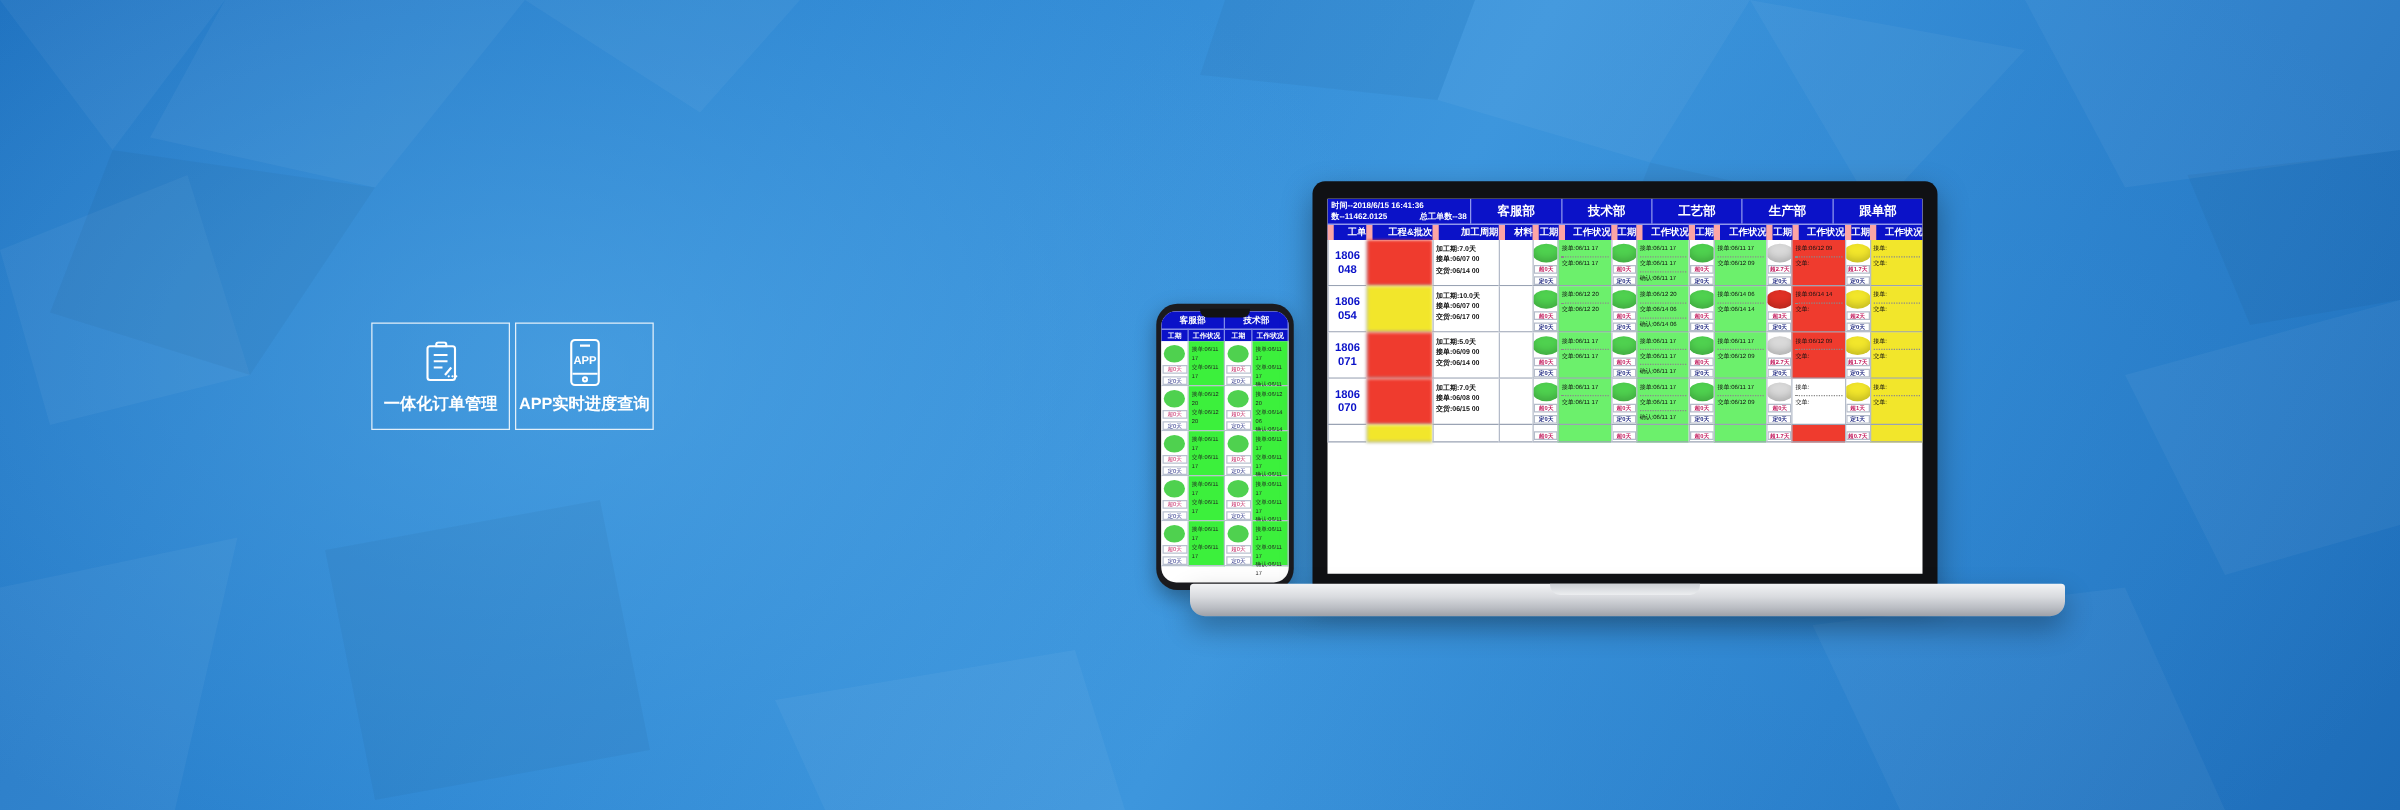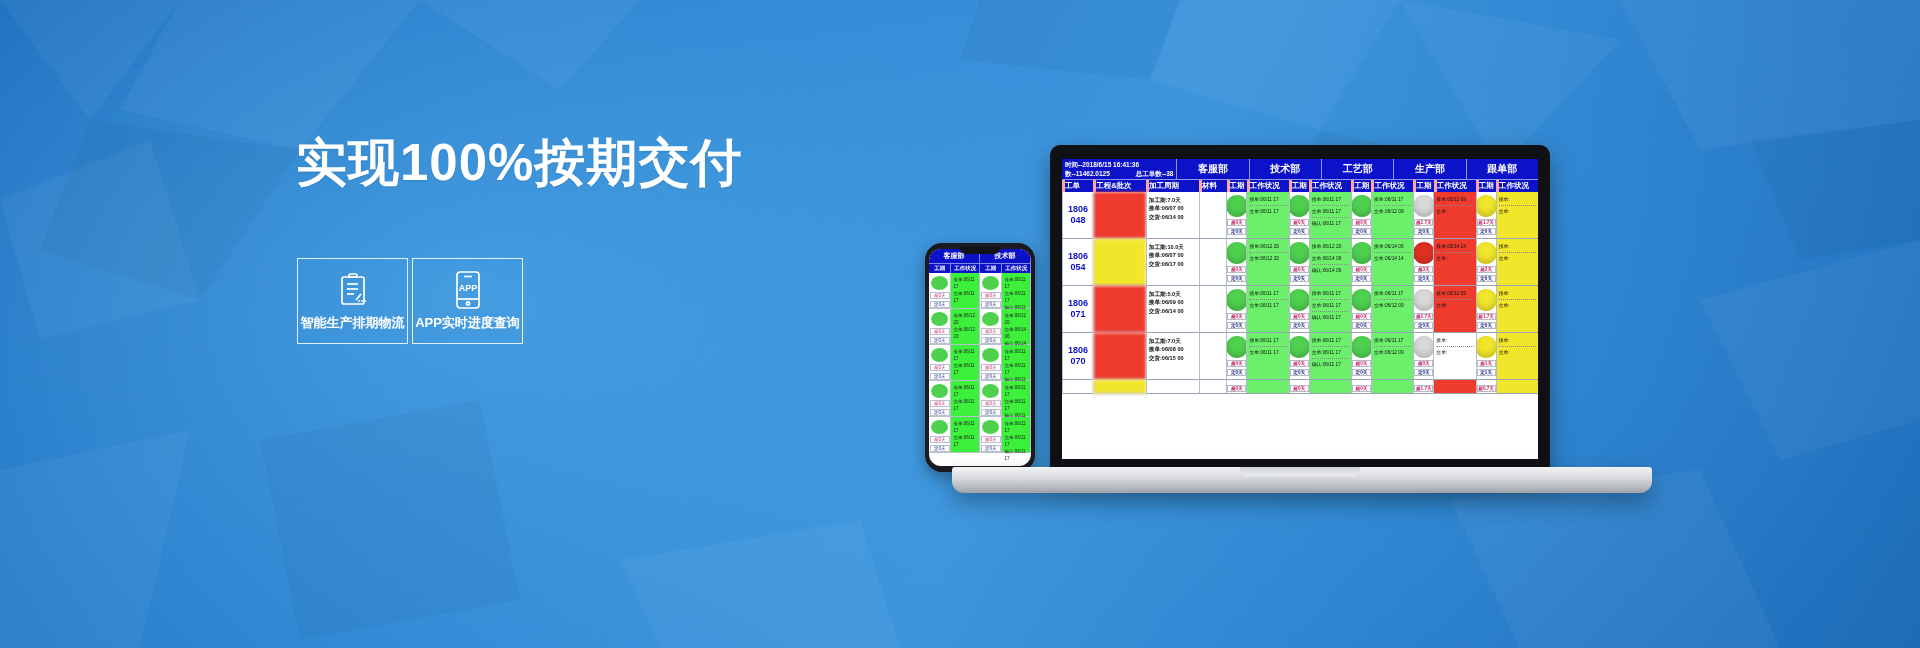--- a/index.html
+++ b/index.html
@@ -117,26 +117,26 @@
 
   
   #gridwrap { font-size: 5.5px; }
   .g-top { background:#0b12c8; color:#fff; display:flex; }
   .g-top .meta { padding: 1px 3px; font-weight:bold; font-size:6.5px; line-height:9px; white-space:nowrap;}
   .g-top .meta .m2 { display:flex; gap: 26px; }
   .g-depts { display:flex; flex:1; }
   .g-dept { flex:1; color:#fff; font-weight:bold; font-size:10px; text-align:center;
             border-left:1px solid #8f98ec; display:flex;align-items:center;justify-content:center;}
   .g-sub { background:#0b12c8; display:flex; border-top:1px solid #8f98ec;}
-  .g-sub div { color:#fff; font-weight:bold; font-size:7.5px; text-align:left; padding:1px 0;
-               border-left:3px solid #fca5a5; }
+  .g-sub div { color:#fff; font-weight:bold; font-size:7.5px; text-align:right; padding:1px 0;
+               border-left:5px solid #fca5a5; }
   .w-wo{width:34px}.w-prj{width:58px}.w-cyc{width:58px}.w-mat{width:30px}
   .w-dur{width:22px}.w-st{width:46px}
 
-  .g-row { display:flex; height: 47px; }
+  .g-row { display:flex; height: 37px; }
   .g-cell { border-left:1px solid #b4bbc9; border-bottom:1px solid #9aa3b4; position:relative; overflow:hidden;}
   .c-wo { display:flex;flex-direction:column;align-items:center;justify-content:center;
           color:#0b12c8;font-weight:bold;font-size:9px;line-height:11px;background:#fff;}
   .c-prj { filter: blur(1.4px); }
   .c-cyc { background:#fff; color:#111; font-size:5.6px; line-height:8.4px; padding:4px 2px; font-weight:bold;}
   .c-mat { background:#fff; }
   .c-dur { background:#fff; display:flex;flex-direction:column;align-items:center;padding-top:3px;}
   .dot { width:22px;height:22px;border-radius:50%; }
   .badge { font-size:4.6px; font-weight:bold; border:1px solid #b4bbc9; width:19px; text-align:center; margin-top:2px; background:#fff;}
   .badge.red { color:#c2185b; } .badge.blue { color:#1a237e; }
@@ -166,41 +166,40 @@
       <polygon points="90,120 300,150 200,300 40,250"></polygon>
       <polygon points="1320,130 1500,170 1430,300 1270,260"></polygon>
       <polygon points="260,440 480,400 520,600 300,640"></polygon>
       <polygon points="1750,140 1920,120 1920,240 1800,260"></polygon>
       <polygon points="980,0 1180,0 1150,80 960,60"></polygon>
     </g>
   </svg>
 </div>
 
 <div id="copy">
-  <div class="headline">实现100%按期交付</div>
 </div>
 
 <div id="features">
 
 
   <div class="feature">
     <span class="feat-icon">
       <svg width="32" height="34" viewBox="0 0 32 34" fill="none" stroke="#ffffff" stroke-width="1.7">
         <path d="M7 4h18a2 2 0 0 1 2 2v23a2 2 0 0 1-2 2H7a2 2 0 0 1-2-2V6a2 2 0 0 1 2-2z"></path>
         <path d="M12 4V2.6A1.6 1.6 0 0 1 13.6 1h4.8A1.6 1.6 0 0 1 20 2.6V4z"></path>
         <line x1="10" y1="11" x2="21" y2="11"></line>
         <line x1="10" y1="16" x2="21" y2="16"></line>
         <line x1="10" y1="21" x2="17" y2="21"></line>
         <path d="M19 27l5-6"></path>
         <circle cx="22" cy="28" r="0.9" fill="#fff" stroke="none"></circle>
         <circle cx="25" cy="28" r="0.9" fill="#fff" stroke="none"></circle>
         <circle cx="28" cy="28" r="0.9" fill="#fff" stroke="none"></circle>
       </svg>
     </span>
-    <span class="feat-label">智能生产排期物流</span>
+    <span class="feat-label">一体化订单管理</span>
   </div>
 
   <div class="feature">
     <span class="feat-icon">
       <svg width="28" height="38" viewBox="0 0 28 38" fill="none" stroke="#ffffff" stroke-width="1.7">
         <rect x="3" y="1" width="22" height="36" rx="3"></rect>
         <line x1="10" y1="5.5" x2="18" y2="5.5"></line>
         <line x1="4" y1="28" x2="24" y2="28"></line>
         <circle cx="14" cy="32.5" r="1.6"></circle>
         <text x="14" y="20" text-anchor="middle" font-size="9" font-weight="bold" fill="#ffffff" stroke="none" font-family="Liberation Sans, sans-serif">APP</text>

